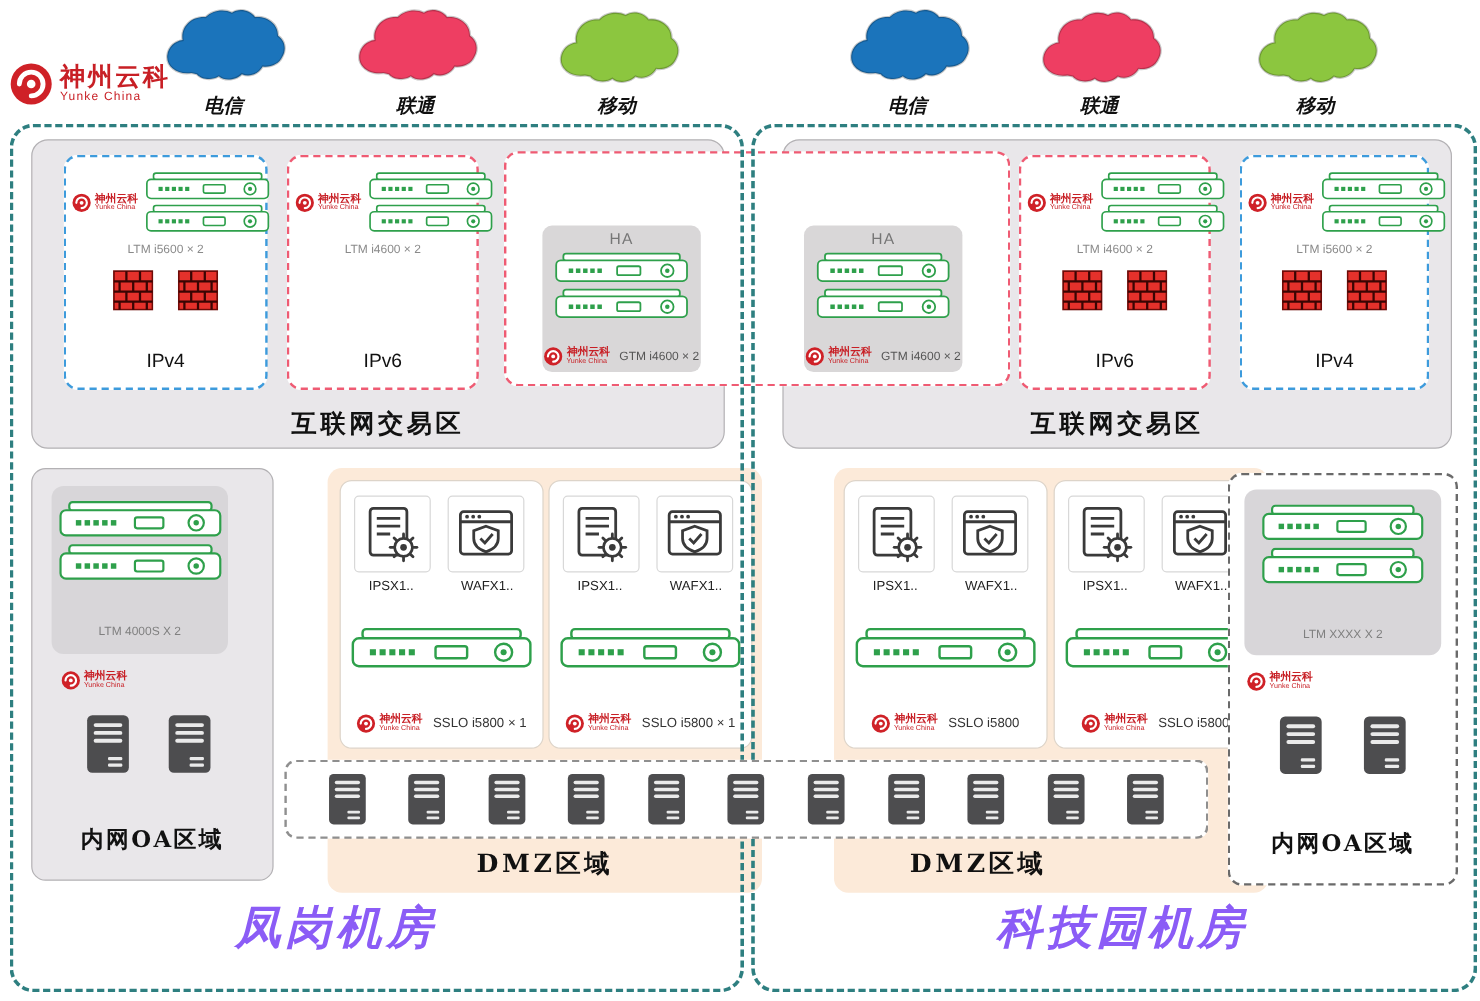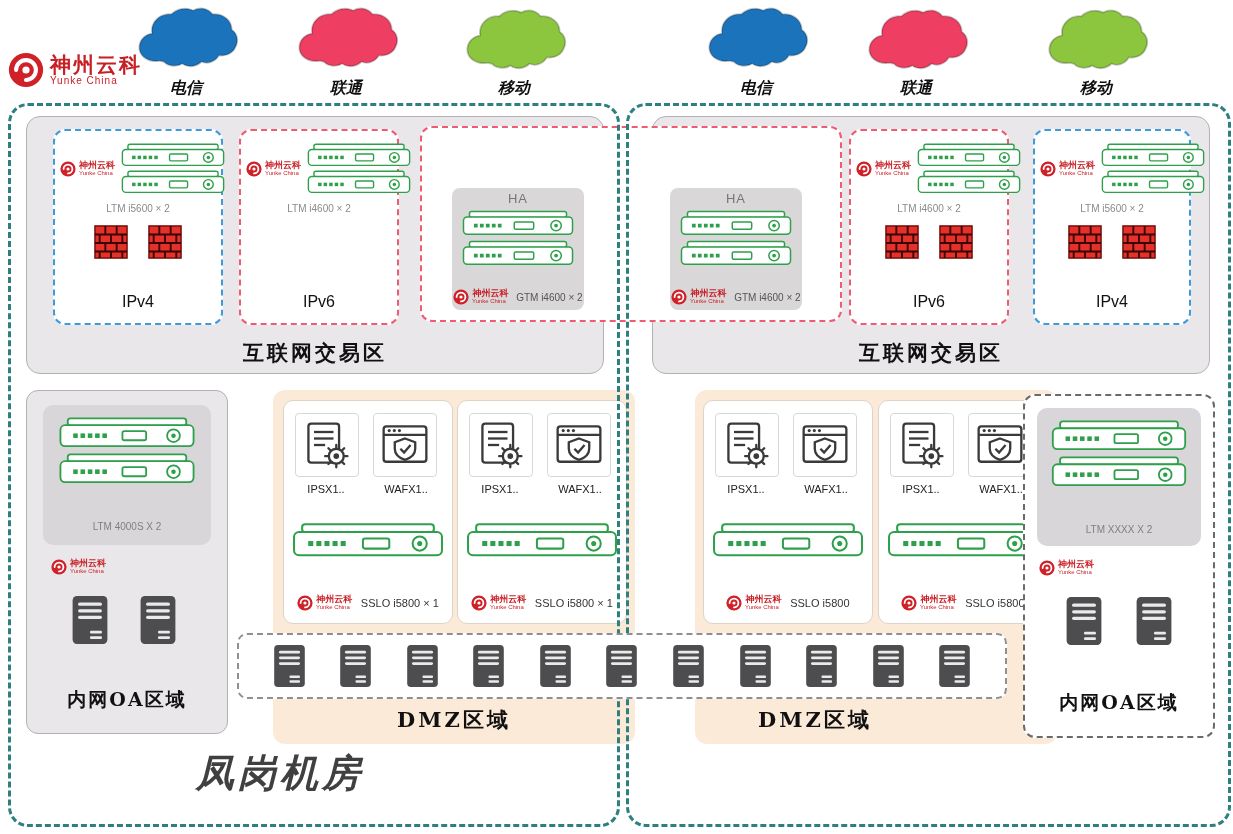--- a/index.html
+++ b/index.html
@@ -77,21 +77,21 @@
   .sslo-label{font-size:11px;color:#333;white-space:nowrap;}
   .dmz-label{position:absolute;font-family:"DejaVu Serif",serif;font-weight:bold;font-size:21px;
              color:#111;letter-spacing:3px;text-align:center;}
 
   
   .serverrow{position:absolute;left:237px;top:633px;width:766px;height:62px;background:#fff;
              border:2px dashed #8f8f8f;border-radius:10px;z-index:5;
              display:flex;align-items:center;justify-content:space-evenly;}
   .serverrow svg{width:33px;height:44px;}
   .dcname{position:absolute;font-family:"DejaVu Serif",serif;font-style:italic;font-weight:bold;
-          font-size:38px;color:#404040;text-align:center;z-index:6;letter-spacing:4px;}
+          font-size:38px;color:#8b5cf6;text-align:center;z-index:6;letter-spacing:4px;}
 </style>
 </head>
 <body>
 
 <div id="stage">
 
   <svg width="0" height="0" style="position:absolute" aria-hidden="true">
     <defs>
       <symbol id="sym-cloud" viewBox="0 0 120 70">
         <path fill="currentColor" stroke="rgba(0,0,0,0.22)" stroke-width="2" d="M31 60 C 18 62 8 54 9 44 C 10 36 16 31 23 30 C 21 18 31 8 44 9 C 50 3 60 1 68 5 C 74 1 84 2 89 9 C 100 8 110 15 110 26 C 116 30 118 38 114 45 C 111 52 103 55 96 54 C 92 61 84 64 77 61 C 72 66 62 68 56 63 C 50 67 40 66 36 61 Z"></path>
@@ -383,21 +383,21 @@
               <div class="ml1">神州云科</div>
               <div class="ml2">Yunke China</div>
             </div>
         </div>
         <span class="gtm-label">GTM i4600 × 2</span>
       </div>
     </div>
   </div>
 
   <div class="oa-left" style="left:26px;top:390px;width:200px;height:342px">
-    <div class="graydev" style="left:16px;top:14px;width:168px;height:140px">
+    <div class="graydev" style="left:16px;top:14px;width:147px;height:140px">
       <svg class="gd-srv" style="top:12px">
           <use href="#sym-server"></use>
         </svg>
       <svg class="gd-srv" style="top:48px">
           <use href="#sym-server"></use>
         </svg>
       <div class="gd-label">LTM 4000S X 2</div>
     </div>
     <div class="minilogo oa-logo" style="left:24px;top:168px">
       <svg class="mlswirl">
@@ -603,14 +603,15 @@
       </svg>
     <svg>
         <use href="#sym-darksrv"></use>
       </svg>
     <svg>
         <use href="#sym-darksrv"></use>
       </svg>
   </div>
 
   <div class="dcname" style="left:130px;top:748px;width:300px">凤岗机房</div>
+  <div class="dcname" style="left:770px;top:748px;width:330px">科技园机房</div>
 
 </div>
 
 </body></html>

